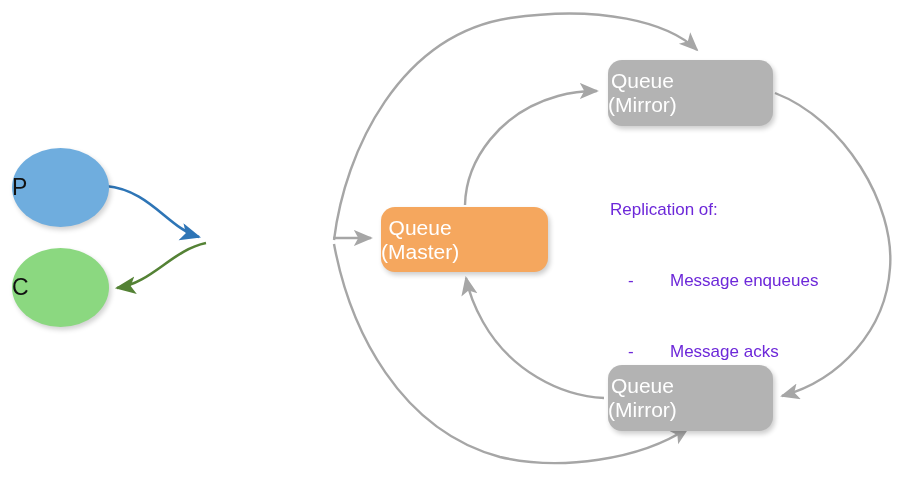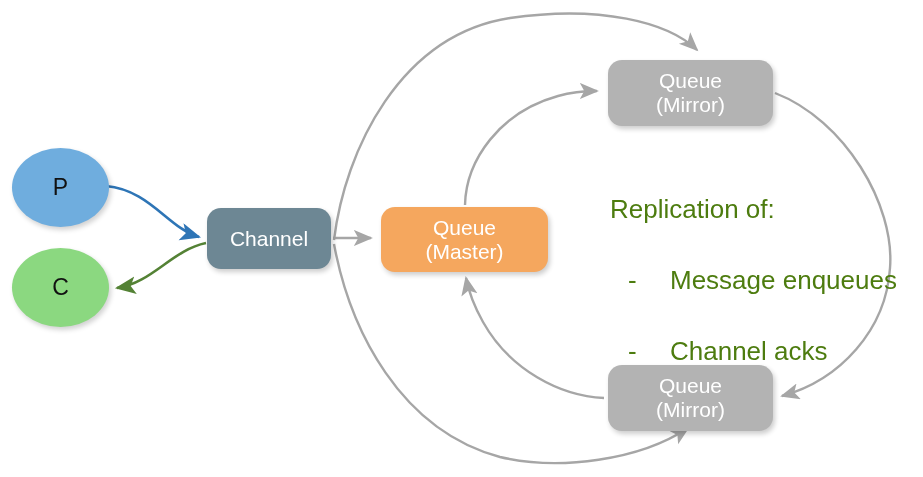--- a/index.html
+++ b/index.html
@@ -23,21 +23,21 @@
     left: 0;
     top: 0;
     width: 923px;
     height: 477px;
     pointer-events: none;
   }
   .node {
     position: absolute;
     display: flex;
     align-items: center;
-    justify-content: center;
+    justify-content: flex-start;
     text-align: center;
     color: #ffffff;
     line-height: 1.12;
     box-sizing: border-box;
   }
   .node-ellipse {
     border-radius: 50%;
     color: #111111;
     font-size: 23px;
   }
@@ -79,22 +79,22 @@
     left: 608px; top: 365px; width: 165px; height: 66px;
     background: #B3B3B3;
     box-shadow: 2px 3px 5px rgba(0,0,0,0.20);
   }
   
   #annotation {
     position: absolute;
     left: 610px;
     top: 196px;
     width: 300px;
-    color: #4d7c0f;
-    font-size: 26px;
+    color: #6d28d9;
+    font-size: 17px;
     line-height: 27px;
   }
   #annotation .ann-title { display: block; }
   #annotation .ann-item {
     display: block;
     padding-left: 18px;
     margin-top: 44px;
   }
   #annotation .ann-bullet {
     display: inline-block;
@@ -137,23 +137,20 @@
   </svg>
 
   <div class="node node-ellipse" id="node-producer">
     <span class="node-label">P</span>
   </div>
 
   <div class="node node-ellipse" id="node-consumer">
     <span class="node-label">C</span>
   </div>
 
-  <div class="node node-rounded" id="node-channel">
-    <span class="node-label">Channel</span>
-  </div>
 
   <div class="node node-rounded" id="node-queue-master">
     <span class="node-label">Queue
 (Master)</span>
   </div>
 
   <div class="node node-rounded" id="node-queue-mirror-top">
     <span class="node-label">Queue
 (Mirror)</span>
   </div>
@@ -162,17 +159,17 @@
     <span class="node-label">Queue
 (Mirror)</span>
   </div>
 
   <div id="annotation">
     <span class="ann-title">Replication of:</span>
     <span class="ann-item">
       <span class="ann-bullet">-</span><span>Message enqueues</span>
     </span>
     <span class="ann-item">
-      <span class="ann-bullet">-</span><span>Channel acks</span>
+      <span class="ann-bullet">-</span><span>Message acks</span>
     </span>
   </div>
 
 </div>
 
 </body></html>

